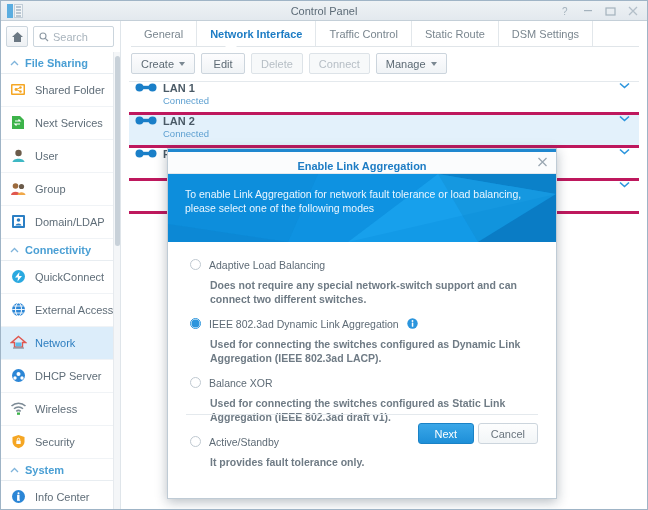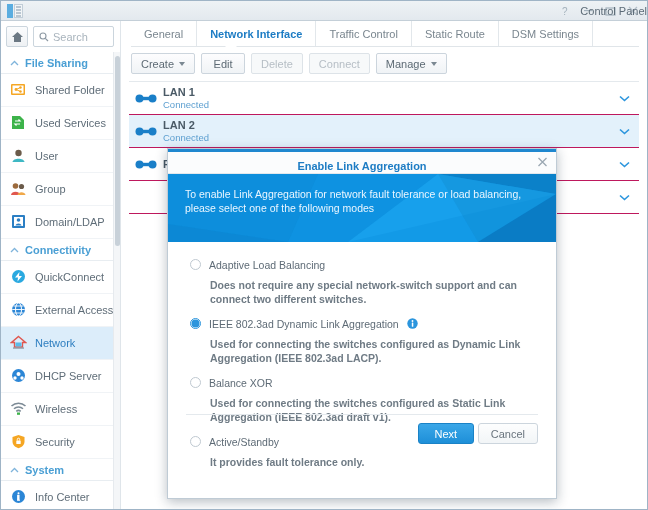--- a/index.html
+++ b/index.html
@@ -27,21 +27,21 @@
     display: flex; align-items: center;
   }
   .title-logo {
     width: 16px; height: 14px; margin-left: 6px;
     position: relative; flex: none;
   }
   .title-logo .lg-a { position:absolute; left:0; top:0; width:6px; height:14px; background:#5aade0; }
   .title-logo .lg-b { position:absolute; left:7px; top:0; width:9px; height:14px; background:#f2f5f7; border:1px solid #c2ced8; }
   .title-logo .lg-b i { display:block; height:1.5px; background:#b9c6d1; margin:1.5px 1px 0 1px; }
   .titlebar-title {
-    position: absolute; left: 0; right: 0; text-align: right;
+    position: absolute; left: 0; right: 0; text-align: center;
     font-size: 11px; color: #5c6b77; line-height: 20px;
     pointer-events: none;
   }
   .win-btns { margin-left: auto; display: flex; align-items: center; gap: 12px; padding-right: 9px; }
   .win-btn { color: #9fb0bd; font-size: 11px; line-height: 1; cursor: default; }
   .win-btn svg { display:block; }
 
   
   .body-wrap { display: flex; height: 488px; }
 
@@ -134,22 +134,22 @@
     display: flex; align-items: center; justify-content: center; gap: 5px;
   }
   .tbtn.disabled { color: #b6bec5; border-color: #dde3e8; background: #f7f9fa; }
   .caret { width: 0; height: 0; border-left: 3.5px solid transparent;
            border-right: 3.5px solid transparent; border-top: 4px solid #7b8892; }
 
   .list-area { position: absolute; left: 8px; right: 8px; top: 60px; bottom: 0; }
   .list-sep { height: 1px; background: #e4e9ed; }
   .lan-row {
     position: relative; height: 33px;
-    border-bottom: 1px solid #be185d;
-    display: flex; align-items: center;
+    border-bottom: 3px solid #be185d;
+    display: flex; align-items: flex-start;
   }
   .lan-row.selected { background: #e3f1fb; }
   .lan-ico { width: 34px; flex: none; display: flex; align-items: center; justify-content: center; }
   .lan-txt { flex: 1; }
   .lan-name { font-size: 11px; font-weight: bold; color: #4a5a66; line-height: 13px; }
   .lan-status { font-size: 9.5px; color: #5c9fd0; line-height: 12px; }
   .lan-chev { width: 30px; flex: none; display: flex; align-items: center; justify-content: center; }
 
   
   .modal-shadow {
@@ -291,21 +291,21 @@
           <span>Shared Folder</span>
         </div>
 
         <div class="sb-item">
           <span class="sb-ico">
             <svg width="17" height="15" viewBox="0 0 17 15">
               <path d="M2 1 H10 L14 5 V14 H2 Z" fill="#3db34a"></path>
               <path d="M5 6 h5 l-1.5 -1.5 M10 9 h-5 l1.5 1.5" stroke="#fff" stroke-width="1.2" fill="none"></path>
             </svg>
           </span>
-          <span>Used Services</span>
+          <span>Next Services</span>
         </div>
 
         <div class="sb-item">
           <span class="sb-ico">
             <svg width="17" height="15" viewBox="0 0 17 15">
               <circle cx="8.5" cy="5" r="3.2" fill="#6b5b4a"></circle>
               <path d="M2.5 14 C3 9.5 14 9.5 14.5 14 Z" fill="#3fb8c4"></path>
             </svg>
           </span>
           <span>User</span>

